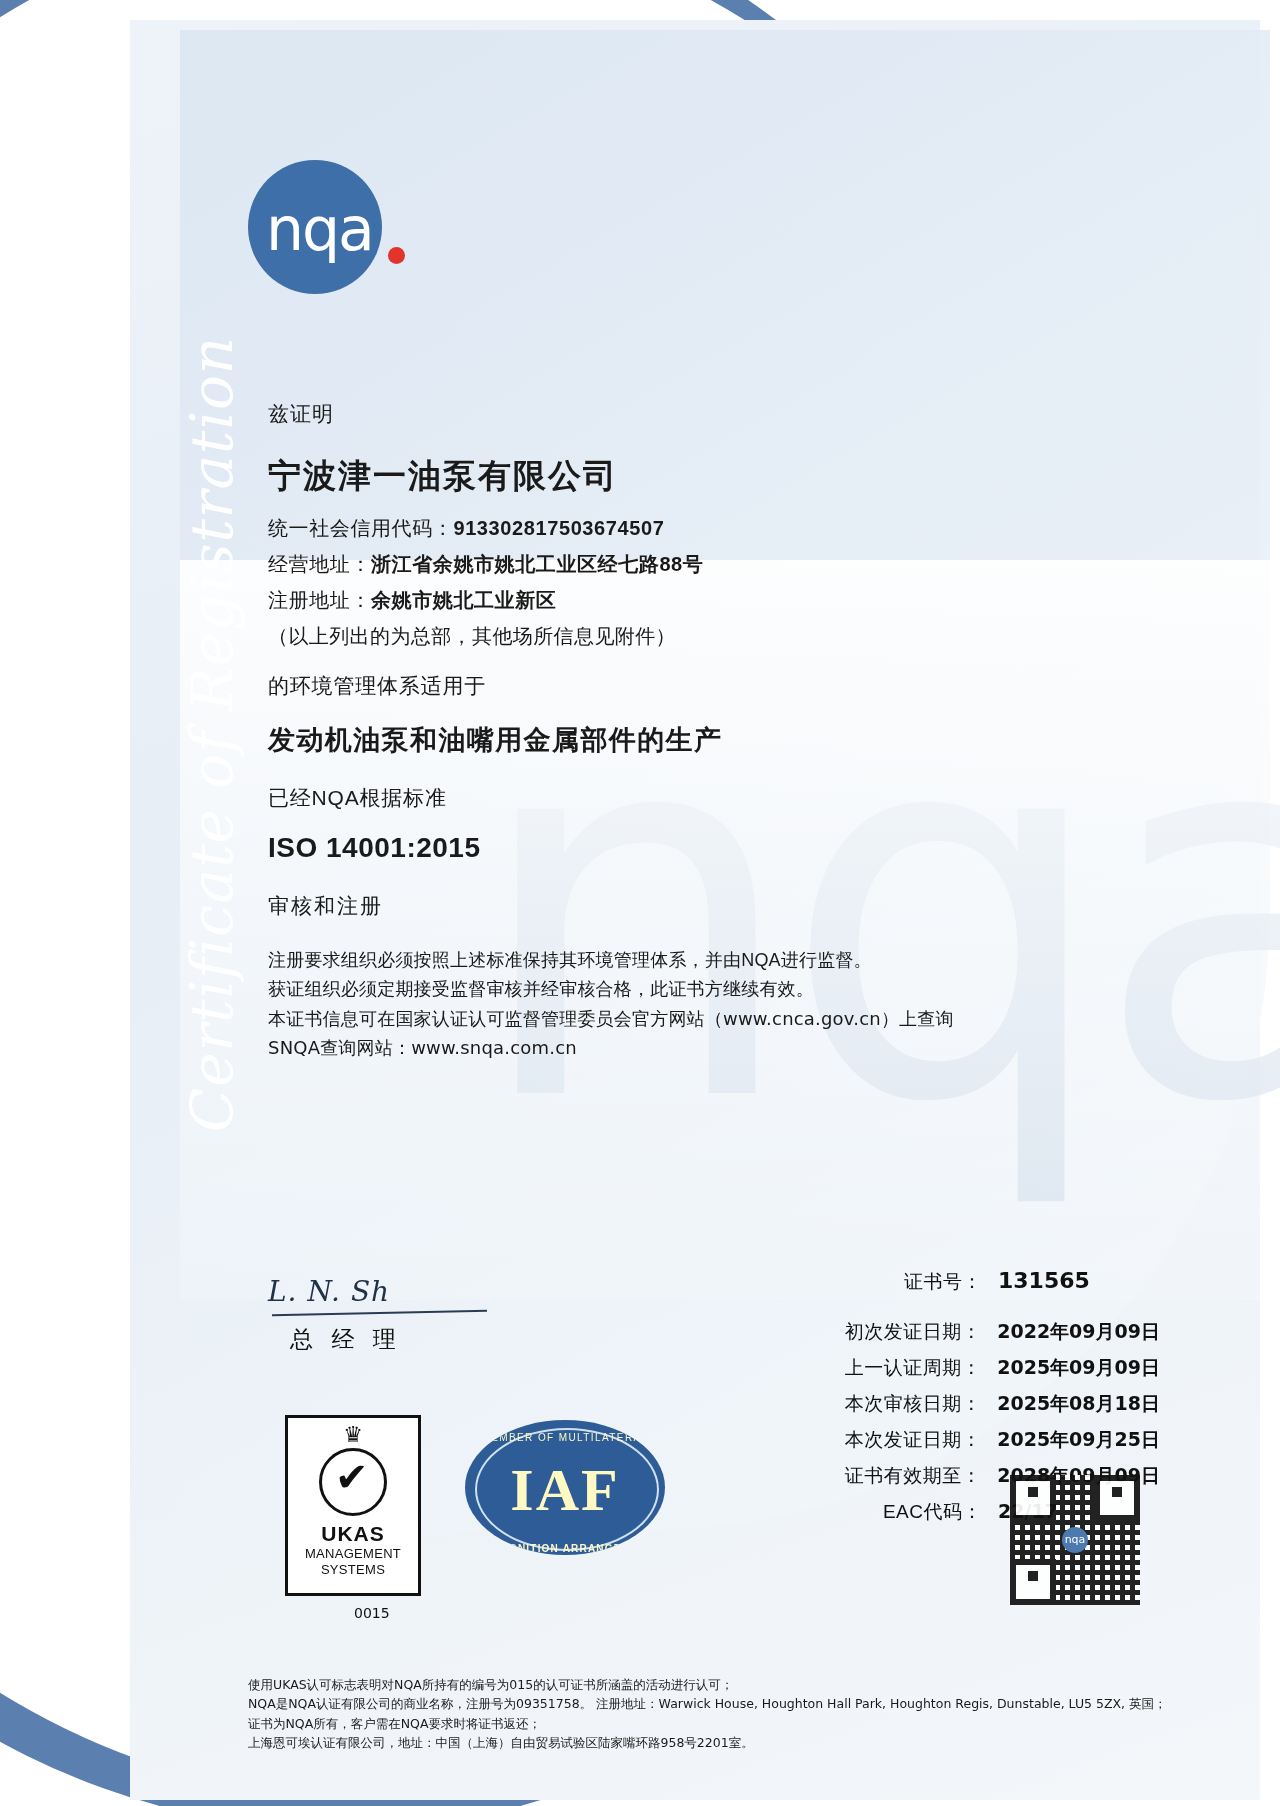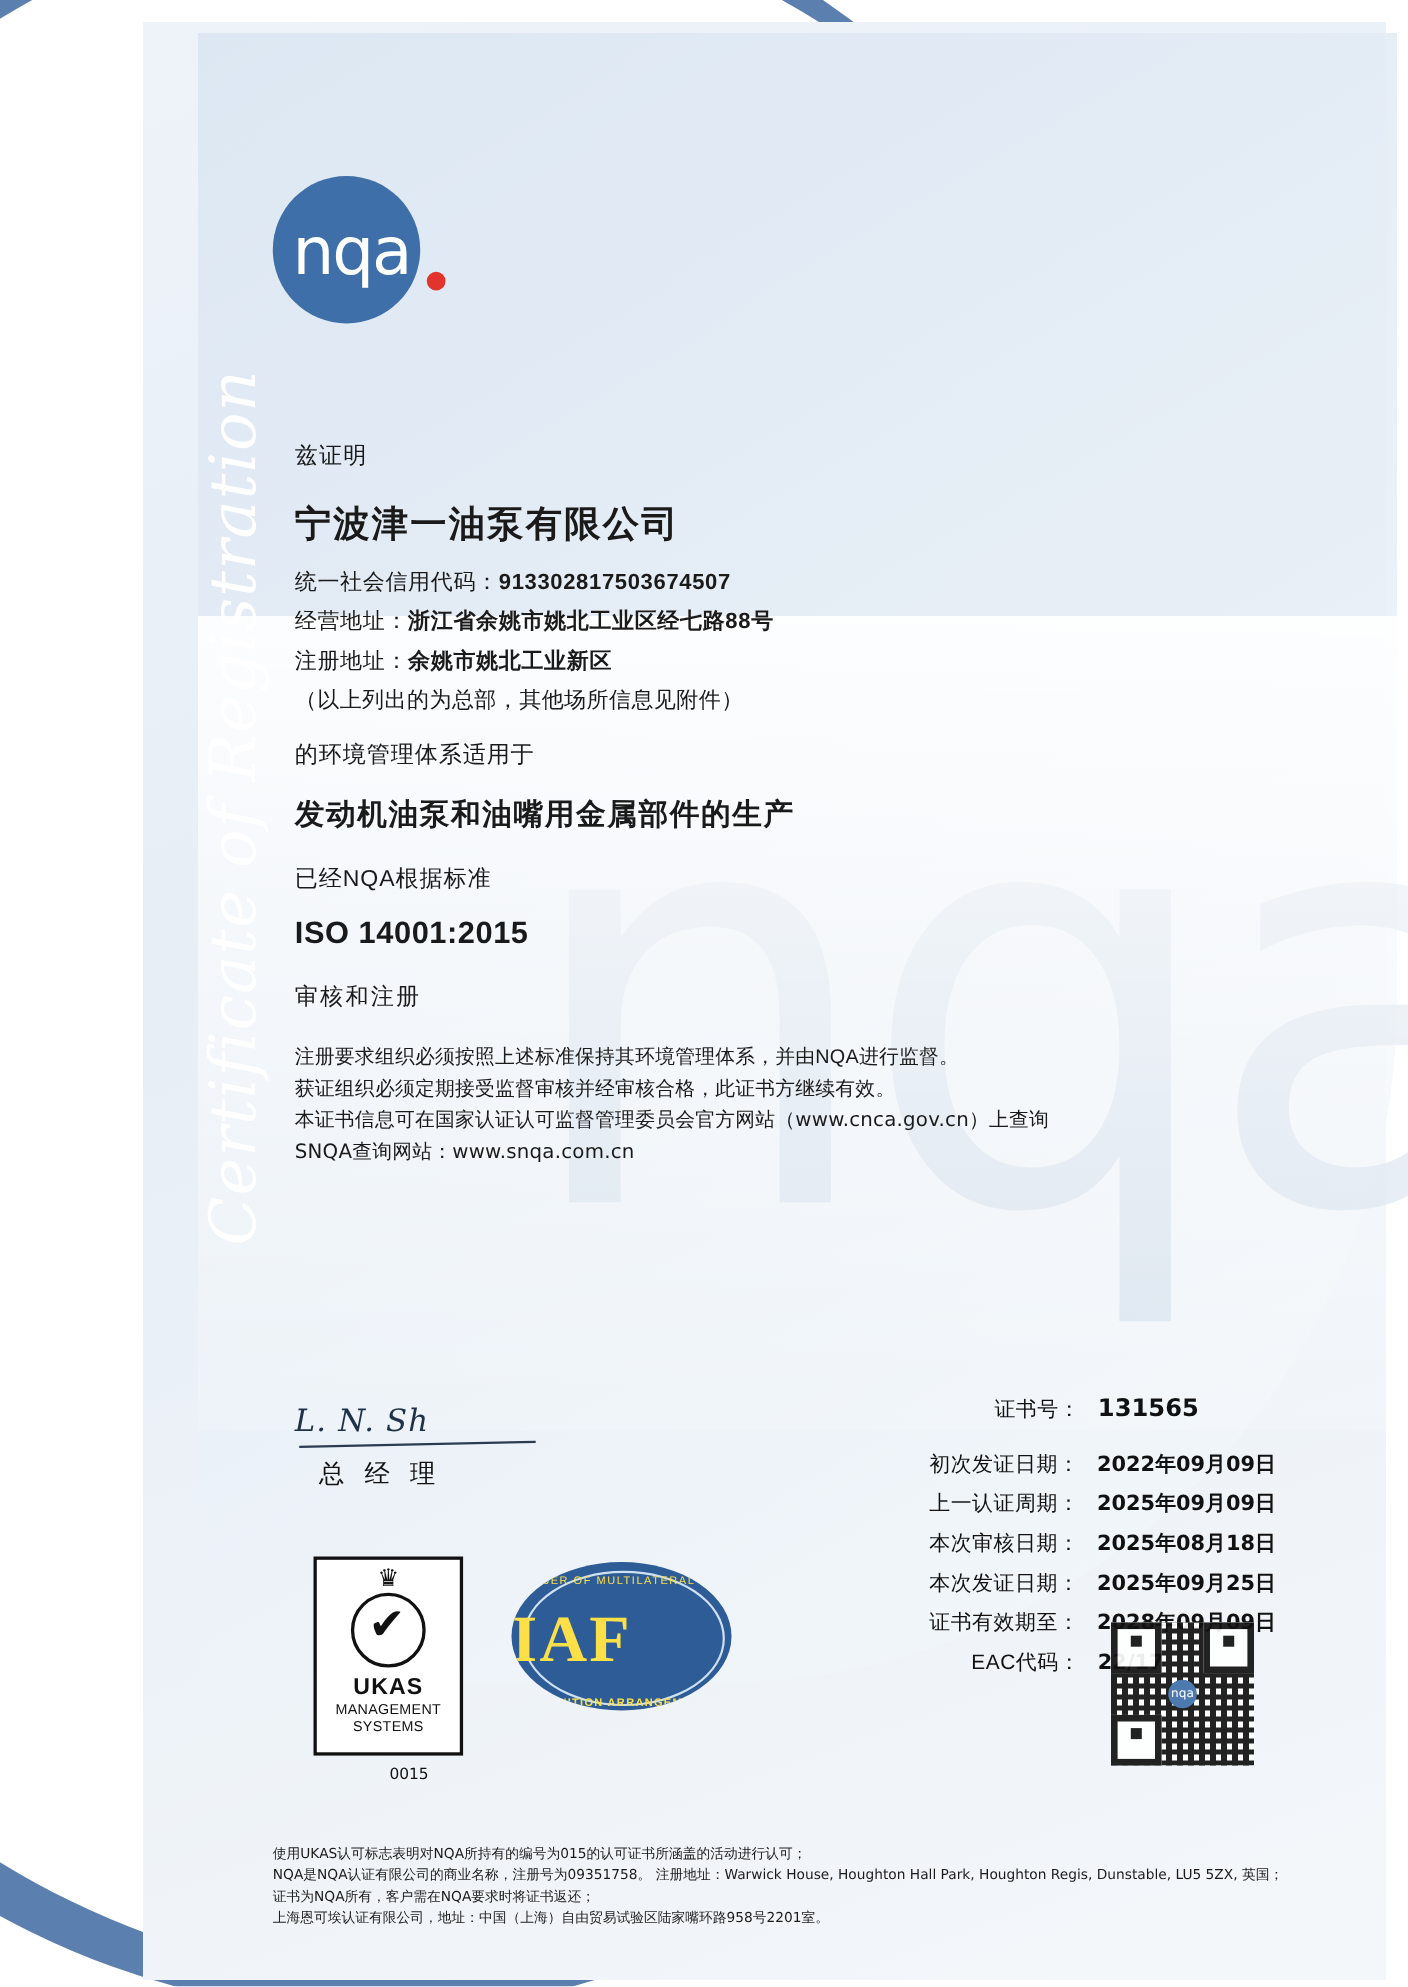--- a/index.html
+++ b/index.html
@@ -312,21 +312,22 @@
 
   
   .iaf {
     position: absolute;
     left: 465px;
     top: 1420px;
     width: 200px;
     height: 135px;
     border-radius: 50%;
     background: #2d5c96;
-    color: #fde047;
+    color: #fef9c3;
+    text-align: center;
     overflow: hidden;
   }
   .iaf-inner {
     position: absolute;
     left: 10px; top: 8px;
     width: 180px; height: 119px;
     border-radius: 50%;
     border: 2px solid #cfe0f2;
   }
   .iaf-top {

